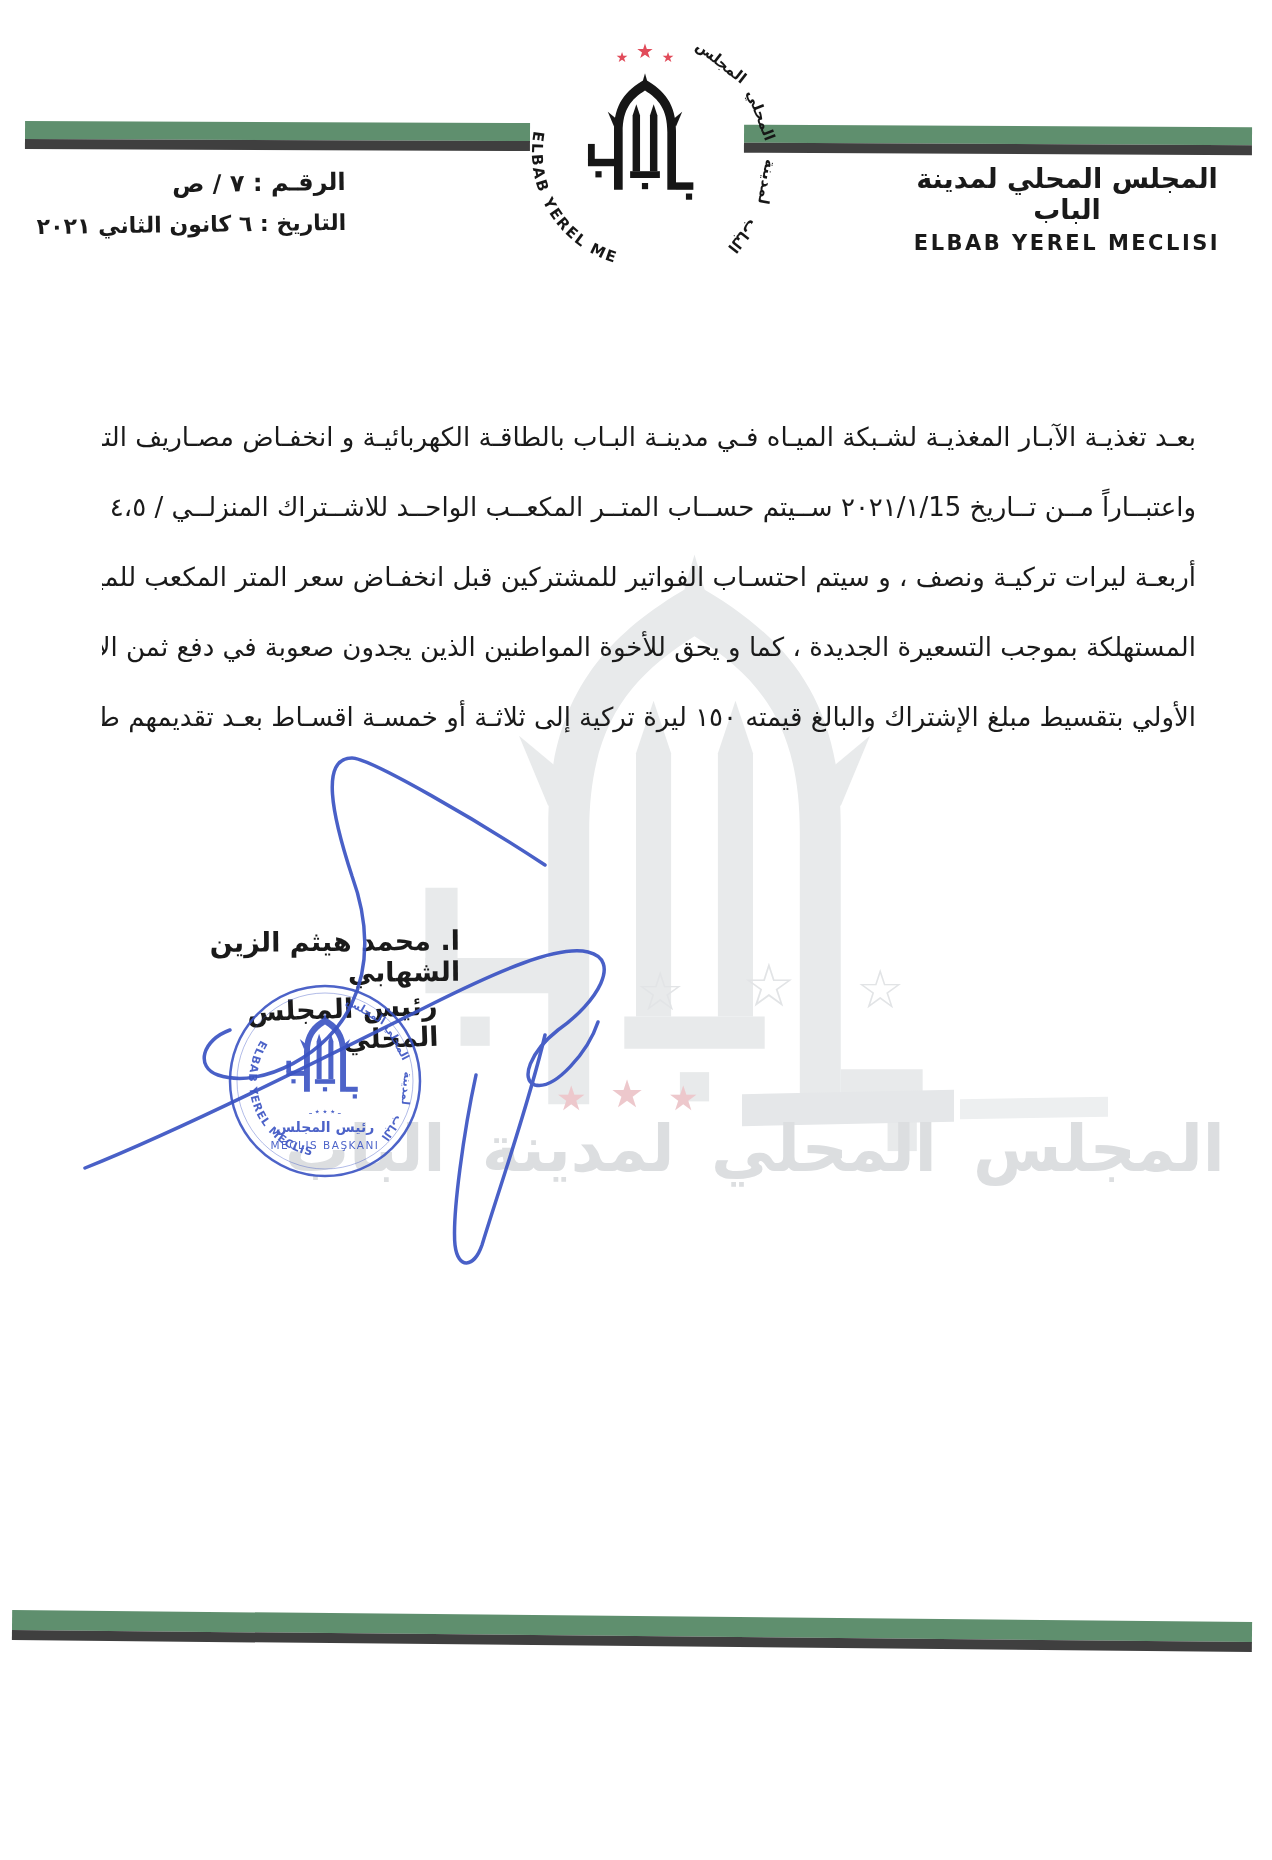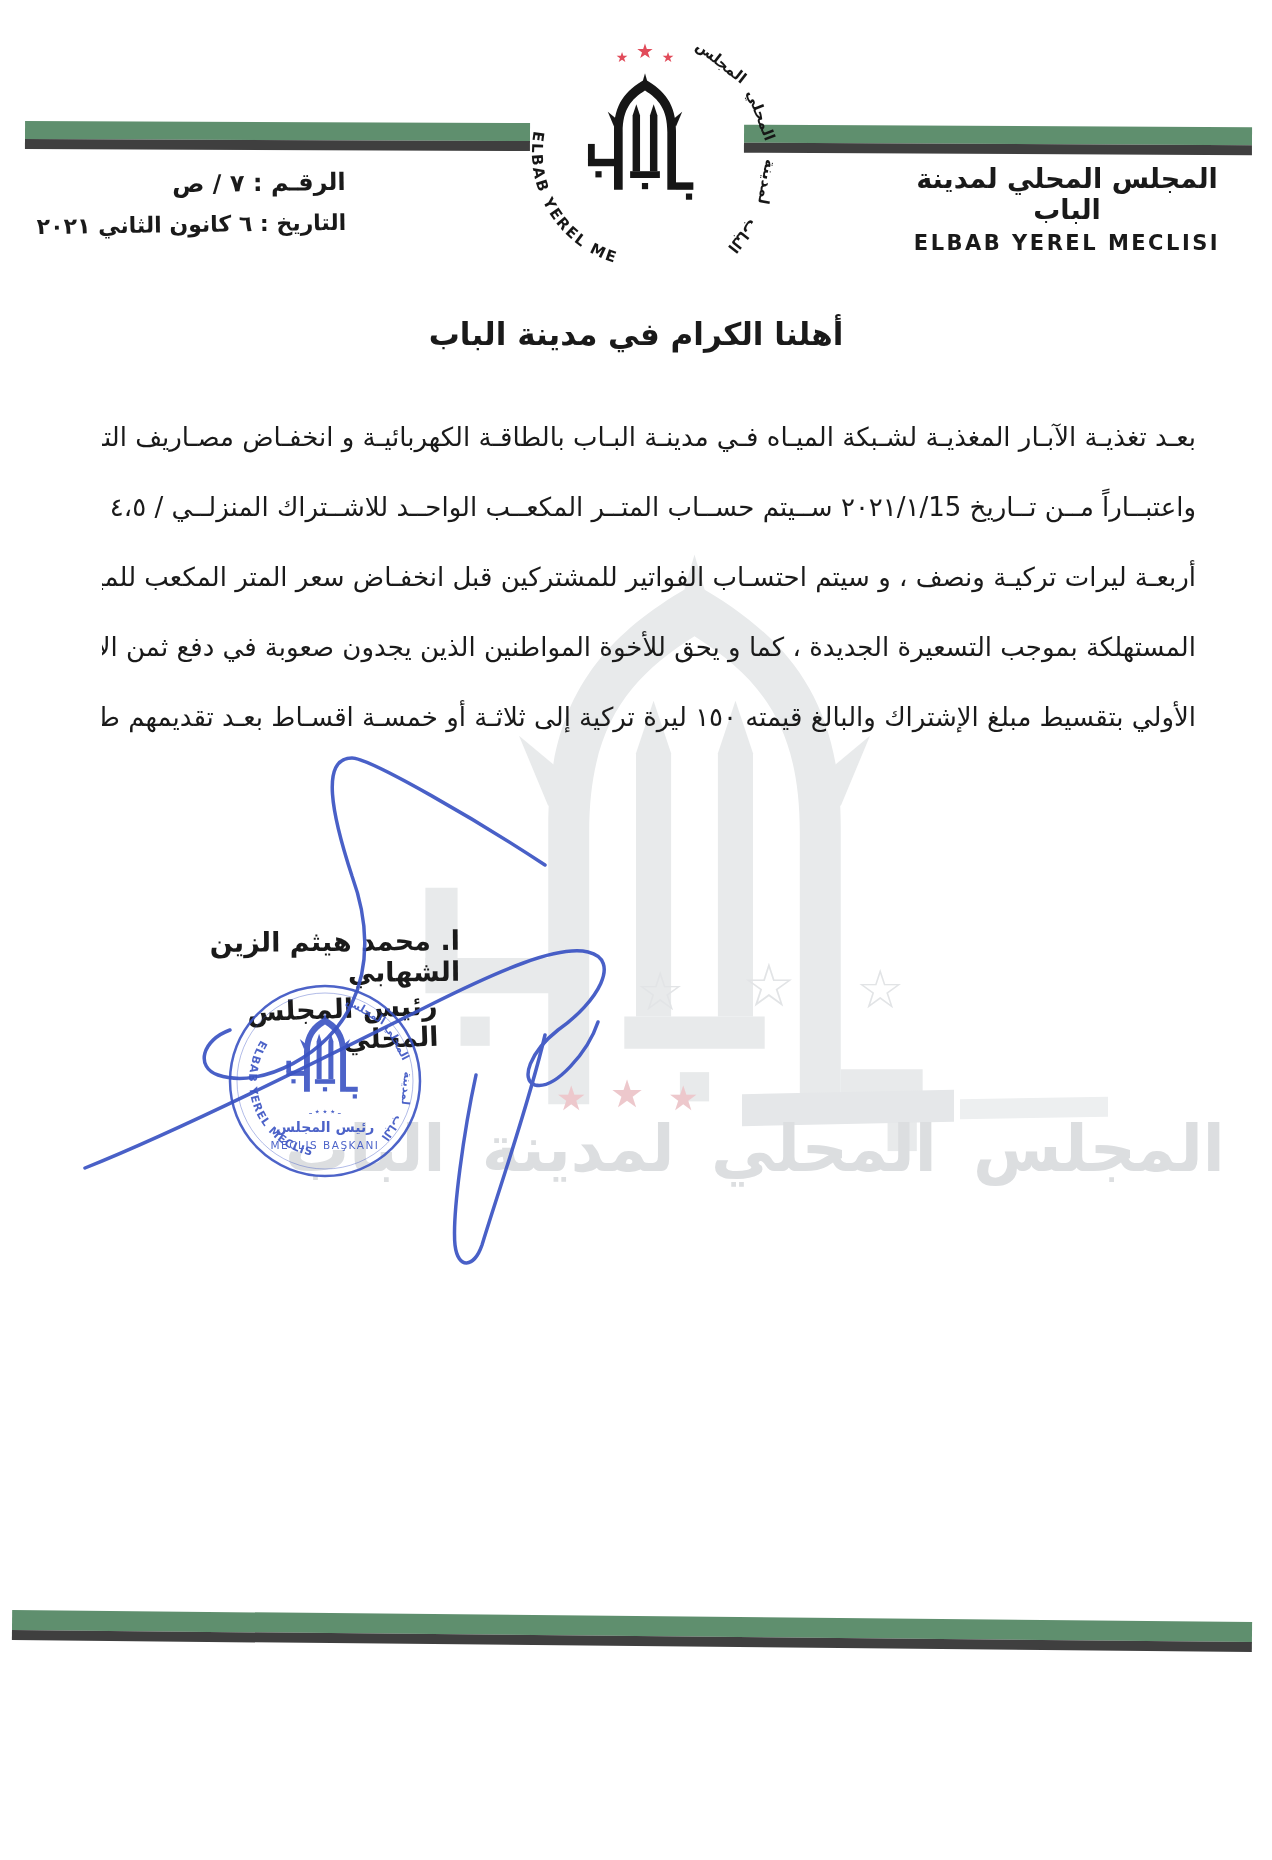--- a/index.html
+++ b/index.html
@@ -121,21 +121,20 @@
   </div>
   <div class="abs hdr-left">
     <div class="row1">
       <span>الرقـم :</span> <span>٧ / ص</span>
     </div>
     <div class="row2">
       <span>التاريخ :</span> <span>٦ كانون الثاني ٢٠٢١</span>
     </div>
   </div>
 
-  <div class="abs title">أهلنا الكرام في مدينة الباب</div>
 
   <div class="abs body-text">
     <div class="bline">بعـد تغذيـة الآبـار المغذيـة لشـبكة الميـاه فـي مدينـة البـاب بالطاقـة الكهربائيـة و انخفـاض مصـاريف التشـغيل</div>
     <div class="bline">واعتبــاراً مــن تــاريخ ٢٠٢١/١/15 ســيتم حســاب المتــر المكعــب الواحــد للاشــتراك المنزلــي / ٤،٥ /</div>
     <div class="bline">أربعـة ليرات تركيـة ونصف ، و سيتم احتسـاب الفواتير للمشتركين قبل انخفـاض سعر المتر المكعب للميـاه</div>
     <div class="bline">المستهلكة بموجب التسعيرة الجديدة ، كما و يحق للأخوة المواطنين الذين يجدون صعوبة في دفع ثمن الإشتراك</div>
     <div class="bline">الأولي بتقسيط مبلغ الإشتراك والبالغ قيمته ١٥٠ ليرة تركية إلى ثلاثـة أو خمسـة اقسـاط بعـد تقديمهم طلـب بـذلك</div>
   </div>
 
   <div class="abs sig-name">ا. محمد هيثم الزين الشهابي</div>

